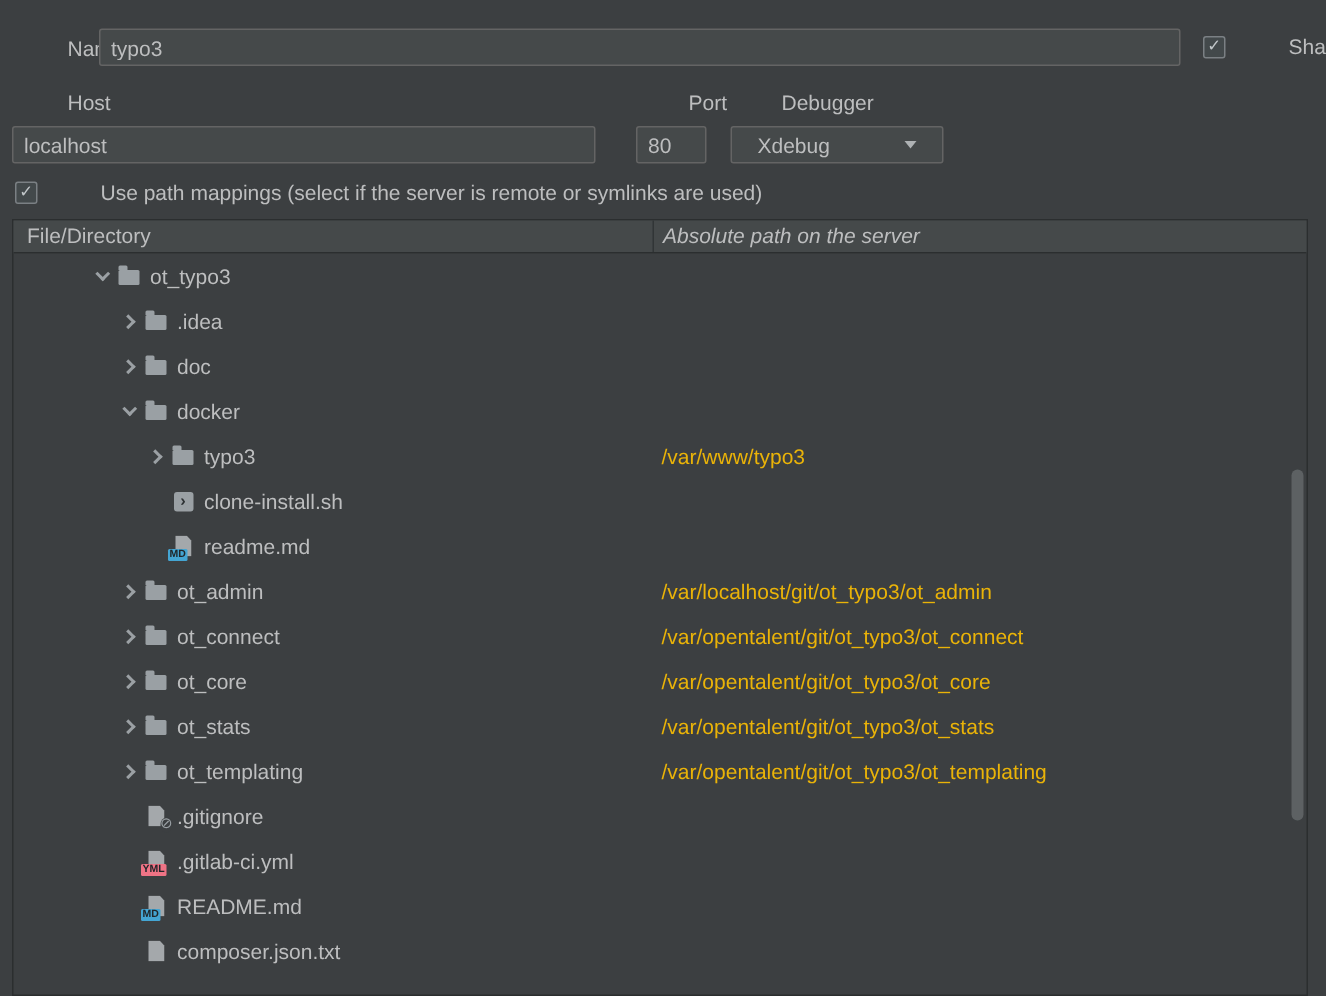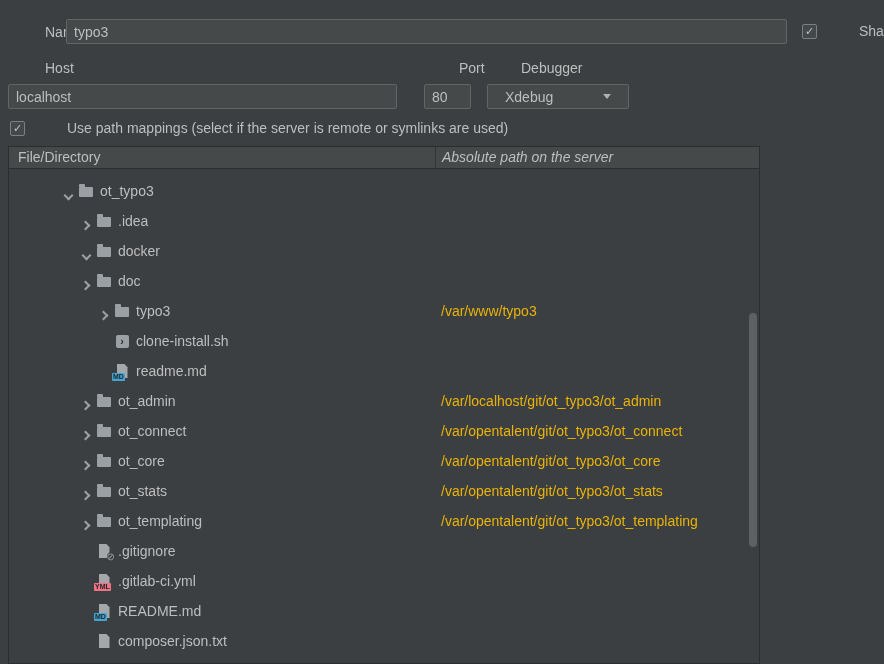--- a/index.html
+++ b/index.html
@@ -30,30 +30,30 @@
     height:25px; display:flex; align-items:center; justify-content:space-between;
     padding:0 17px; cursor:default;
   }
   .combo-arrow {
     width:0; height:0; border-left:4px solid transparent; border-right:4px solid transparent;
     border-top:5px solid #aeb2b4;
   }
 
   
   .ptable {
-    left:8px; top:146px; width:752px; height:518px;
+    left:8px; top:146px; width:864px; height:518px;
     border:1px solid #2b2e2f; background:#3c3f41;
   }
   .thead { height:22px; background:#45494a; display:flex; border-bottom:1px solid #2b2e2f; }
   .hcell { line-height:21px; white-space:nowrap; overflow:hidden; }
   .hcell1 { width:427px; border-right:1px solid #313536; padding-left:9px; }
   .hcell2 { flex:1; padding-left:6px;font-style:italic; }
   .rows { position:relative; height:495px; overflow:hidden; }
 
-  .trow { height:30px; display:flex; align-items:flex-end; position:relative; white-space:nowrap; }
+  .trow { height:30px; display:flex; align-items:center; position:relative; white-space:nowrap; }
   .indent { flex:none; }
   .chevwrap { width:16px; flex:none; display:flex; align-items:center; justify-content:center; }
   .chev { width:7px; height:7px; border-right:2px solid #9ba0a4; border-bottom:2px solid #9ba0a4; display:block; }
   .chev.right { transform:rotate(-45deg); margin-left:-2px; }
   .chev.down  { transform:rotate(45deg); margin-top:-3px; }
 
   .ico { width:16px; height:16px; margin:0 6px 0 2px; flex:none; position:relative;
          display:flex; align-items:center; justify-content:center; }
   .fold { display:block; width:14px; height:10px; background:#9aa0a4; border-radius:1px; position:relative; margin-top:2px; }
   .fold::before { content:''; position:absolute; top:-3px; left:0; width:6px; height:3px; background:#9aa0a4; border-radius:1px 1px 0 0; }
@@ -122,36 +122,36 @@
           <span class="chev right"></span>
         </span>
         <span class="ico folder">
           <i class="fold"></i>
         </span>
         <span class="fname">.idea</span>
       </div>
       <div class="trow">
         <span class="indent" style="width: 69px;"></span>
         <span class="chevwrap">
+          <span class="chev right"></span>
+        </span>
+        <span class="ico folder">
+          <i class="fold"></i>
+        </span>
+        <span class="fname">doc</span>
+      </div>
+      <div class="trow">
+        <span class="indent" style="width: 69px;"></span>
+        <span class="chevwrap">
           <span class="chev down"></span>
         </span>
         <span class="ico folder">
           <i class="fold"></i>
         </span>
         <span class="fname">docker</span>
-      </div>
-      <div class="trow">
-        <span class="indent" style="width: 69px;"></span>
-        <span class="chevwrap">
-          <span class="chev right"></span>
-        </span>
-        <span class="ico folder">
-          <i class="fold"></i>
-        </span>
-        <span class="fname">doc</span>
       </div>
       <div class="trow">
         <span class="indent" style="width: 87px;"></span>
         <span class="chevwrap">
           <span class="chev right"></span>
         </span>
         <span class="ico folder">
           <i class="fold"></i>
         </span>
         <span class="fname">typo3</span>

